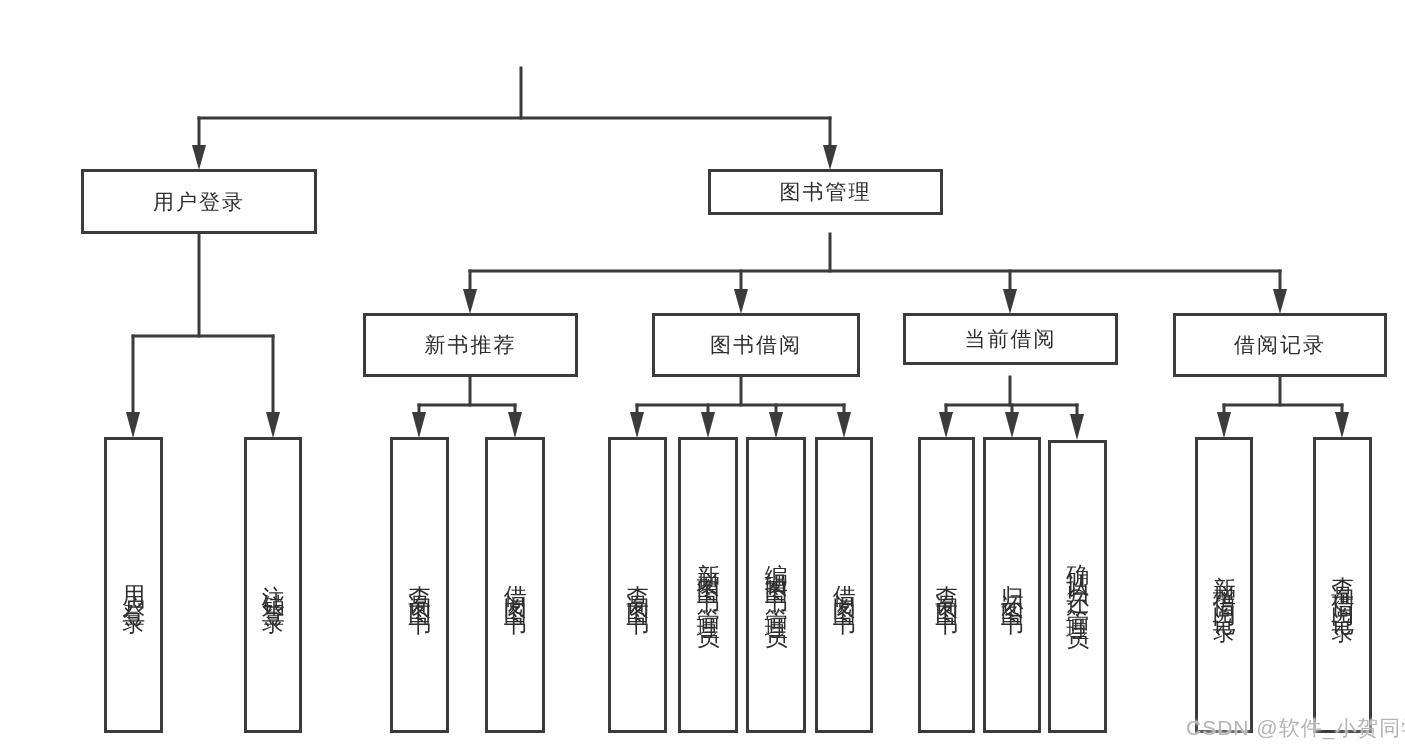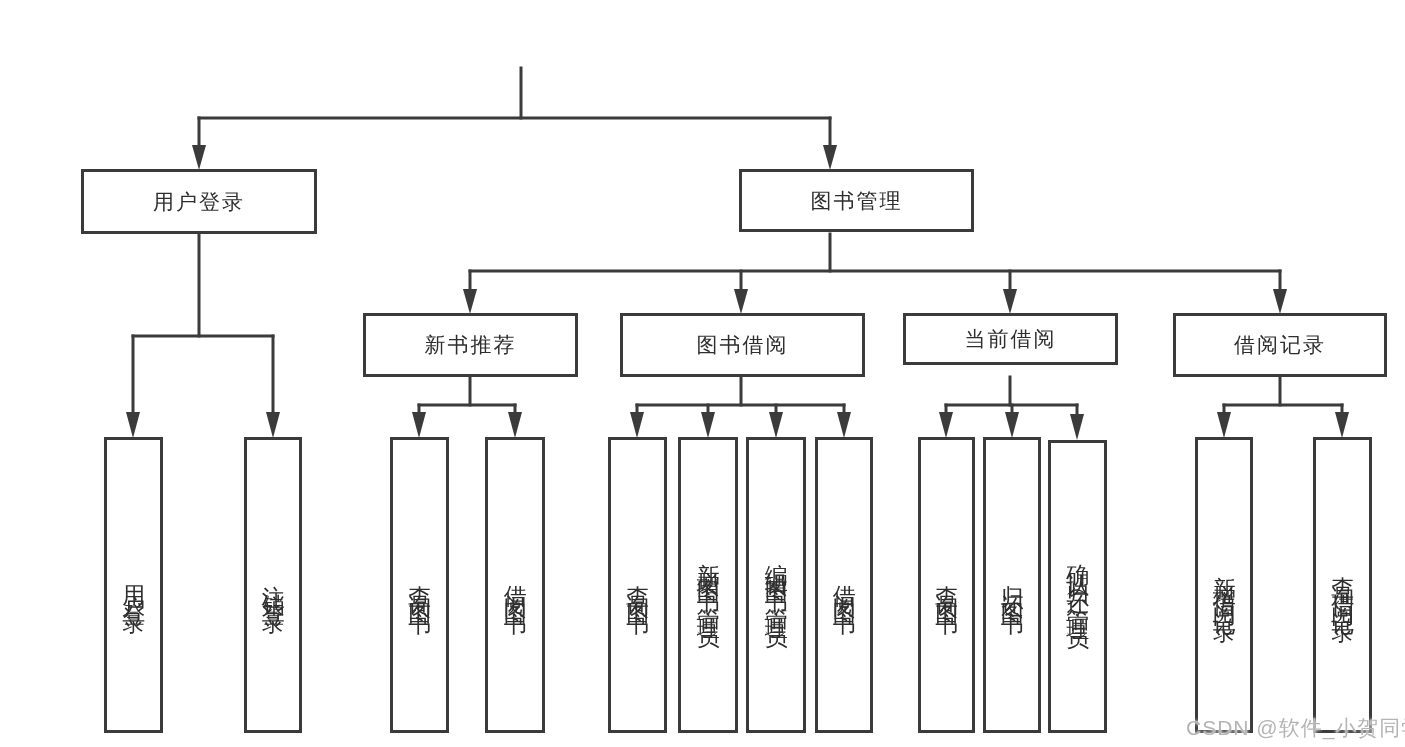--- a/index.html
+++ b/index.html
@@ -126,28 +126,28 @@
       <polygon points="1224,438 1217,412 1231,412"></polygon>
       <line x1="1342" y1="405" x2="1342" y2="414"></line>
       <polygon points="1342,438 1335,412 1349,412"></polygon>
     </g>
   </svg>
 
 
   <div class="box" style="left:81px;top:169px;width:236px;height:65px">
     <span class="h-label">用户登录</span>
   </div>
-  <div class="box" style="left:739px;top:169px;width:235px;height:63px">
+  <div class="box" style="left:708px;top:169px;width:235px;height:46px">
     <span class="h-label">图书管理</span>
   </div>
 
   <div class="box" style="left:363px;top:313px;width:215px;height:64px">
     <span class="h-label">新书推荐</span>
   </div>
-  <div class="box" style="left:620px;top:313px;width:245px;height:64px">
+  <div class="box" style="left:652px;top:313px;width:208px;height:64px">
     <span class="h-label">图书借阅</span>
   </div>
   <div class="box" style="left:903px;top:313px;width:215px;height:52px">
     <span class="h-label">当前借阅</span>
   </div>
   <div class="box" style="left:1173px;top:313px;width:214px;height:64px">
     <span class="h-label">借阅记录</span>
   </div>
 
   <div class="box leaf" style="left:104px;top:437px;width:59px;height:296px">

